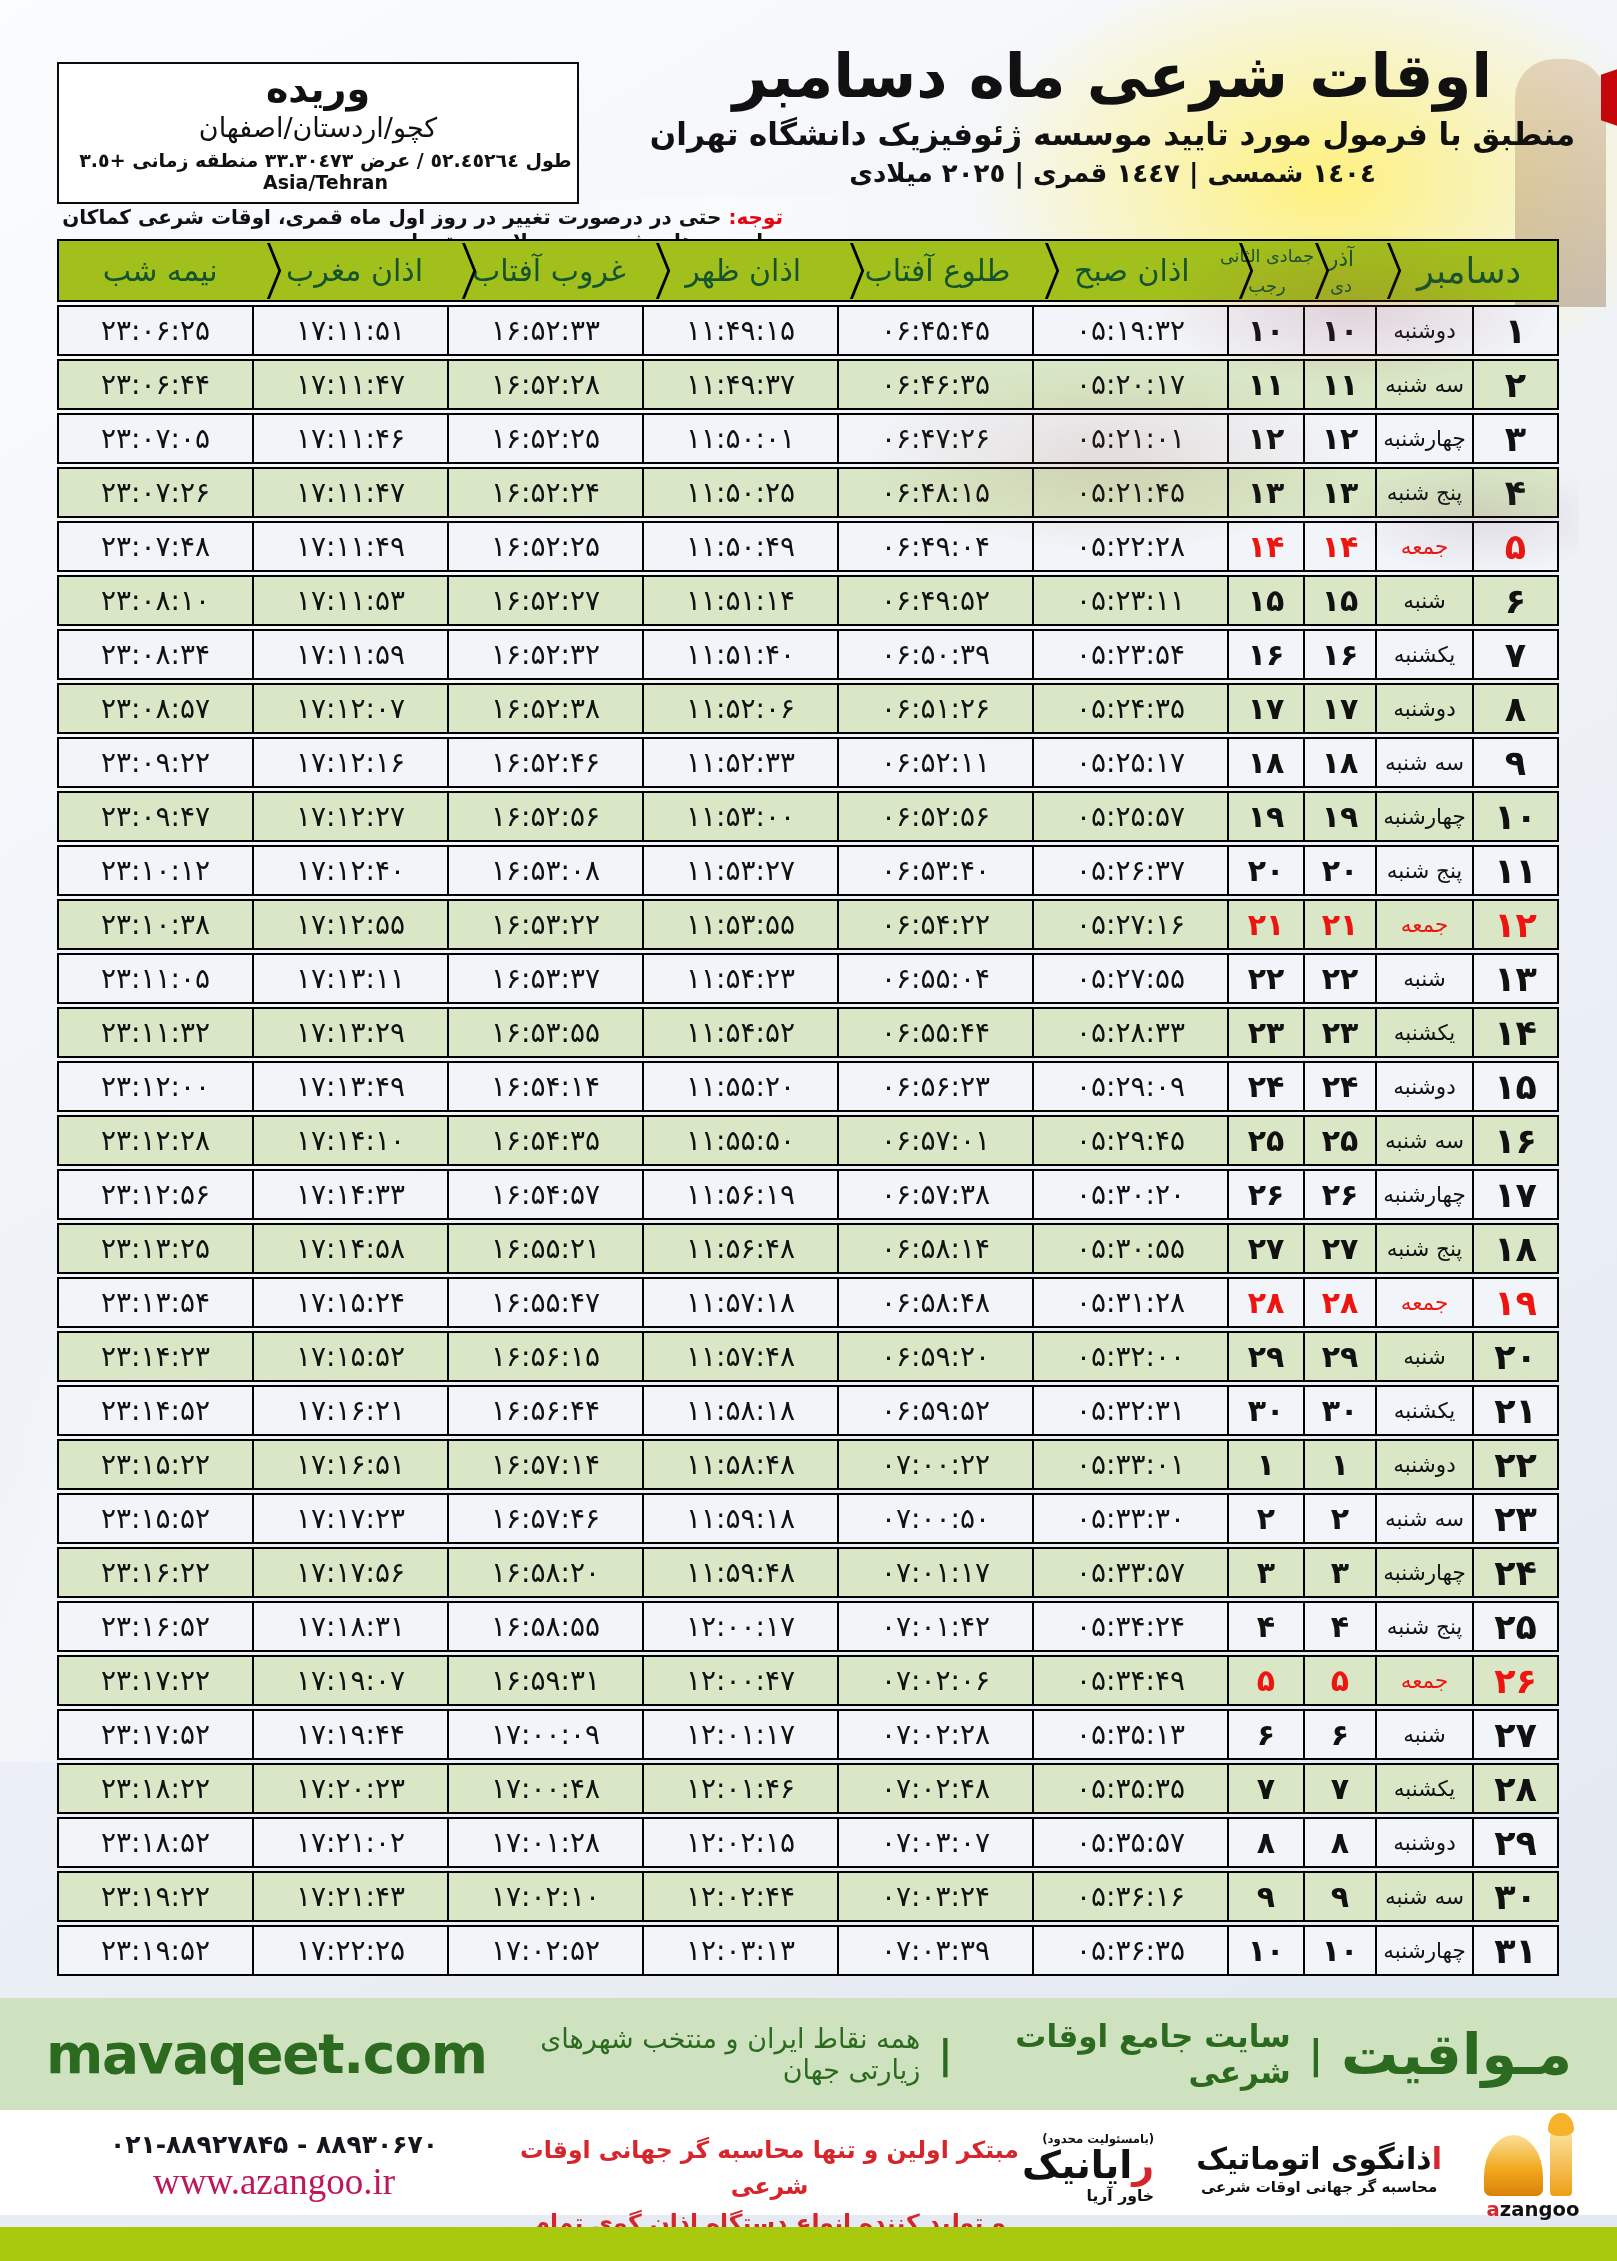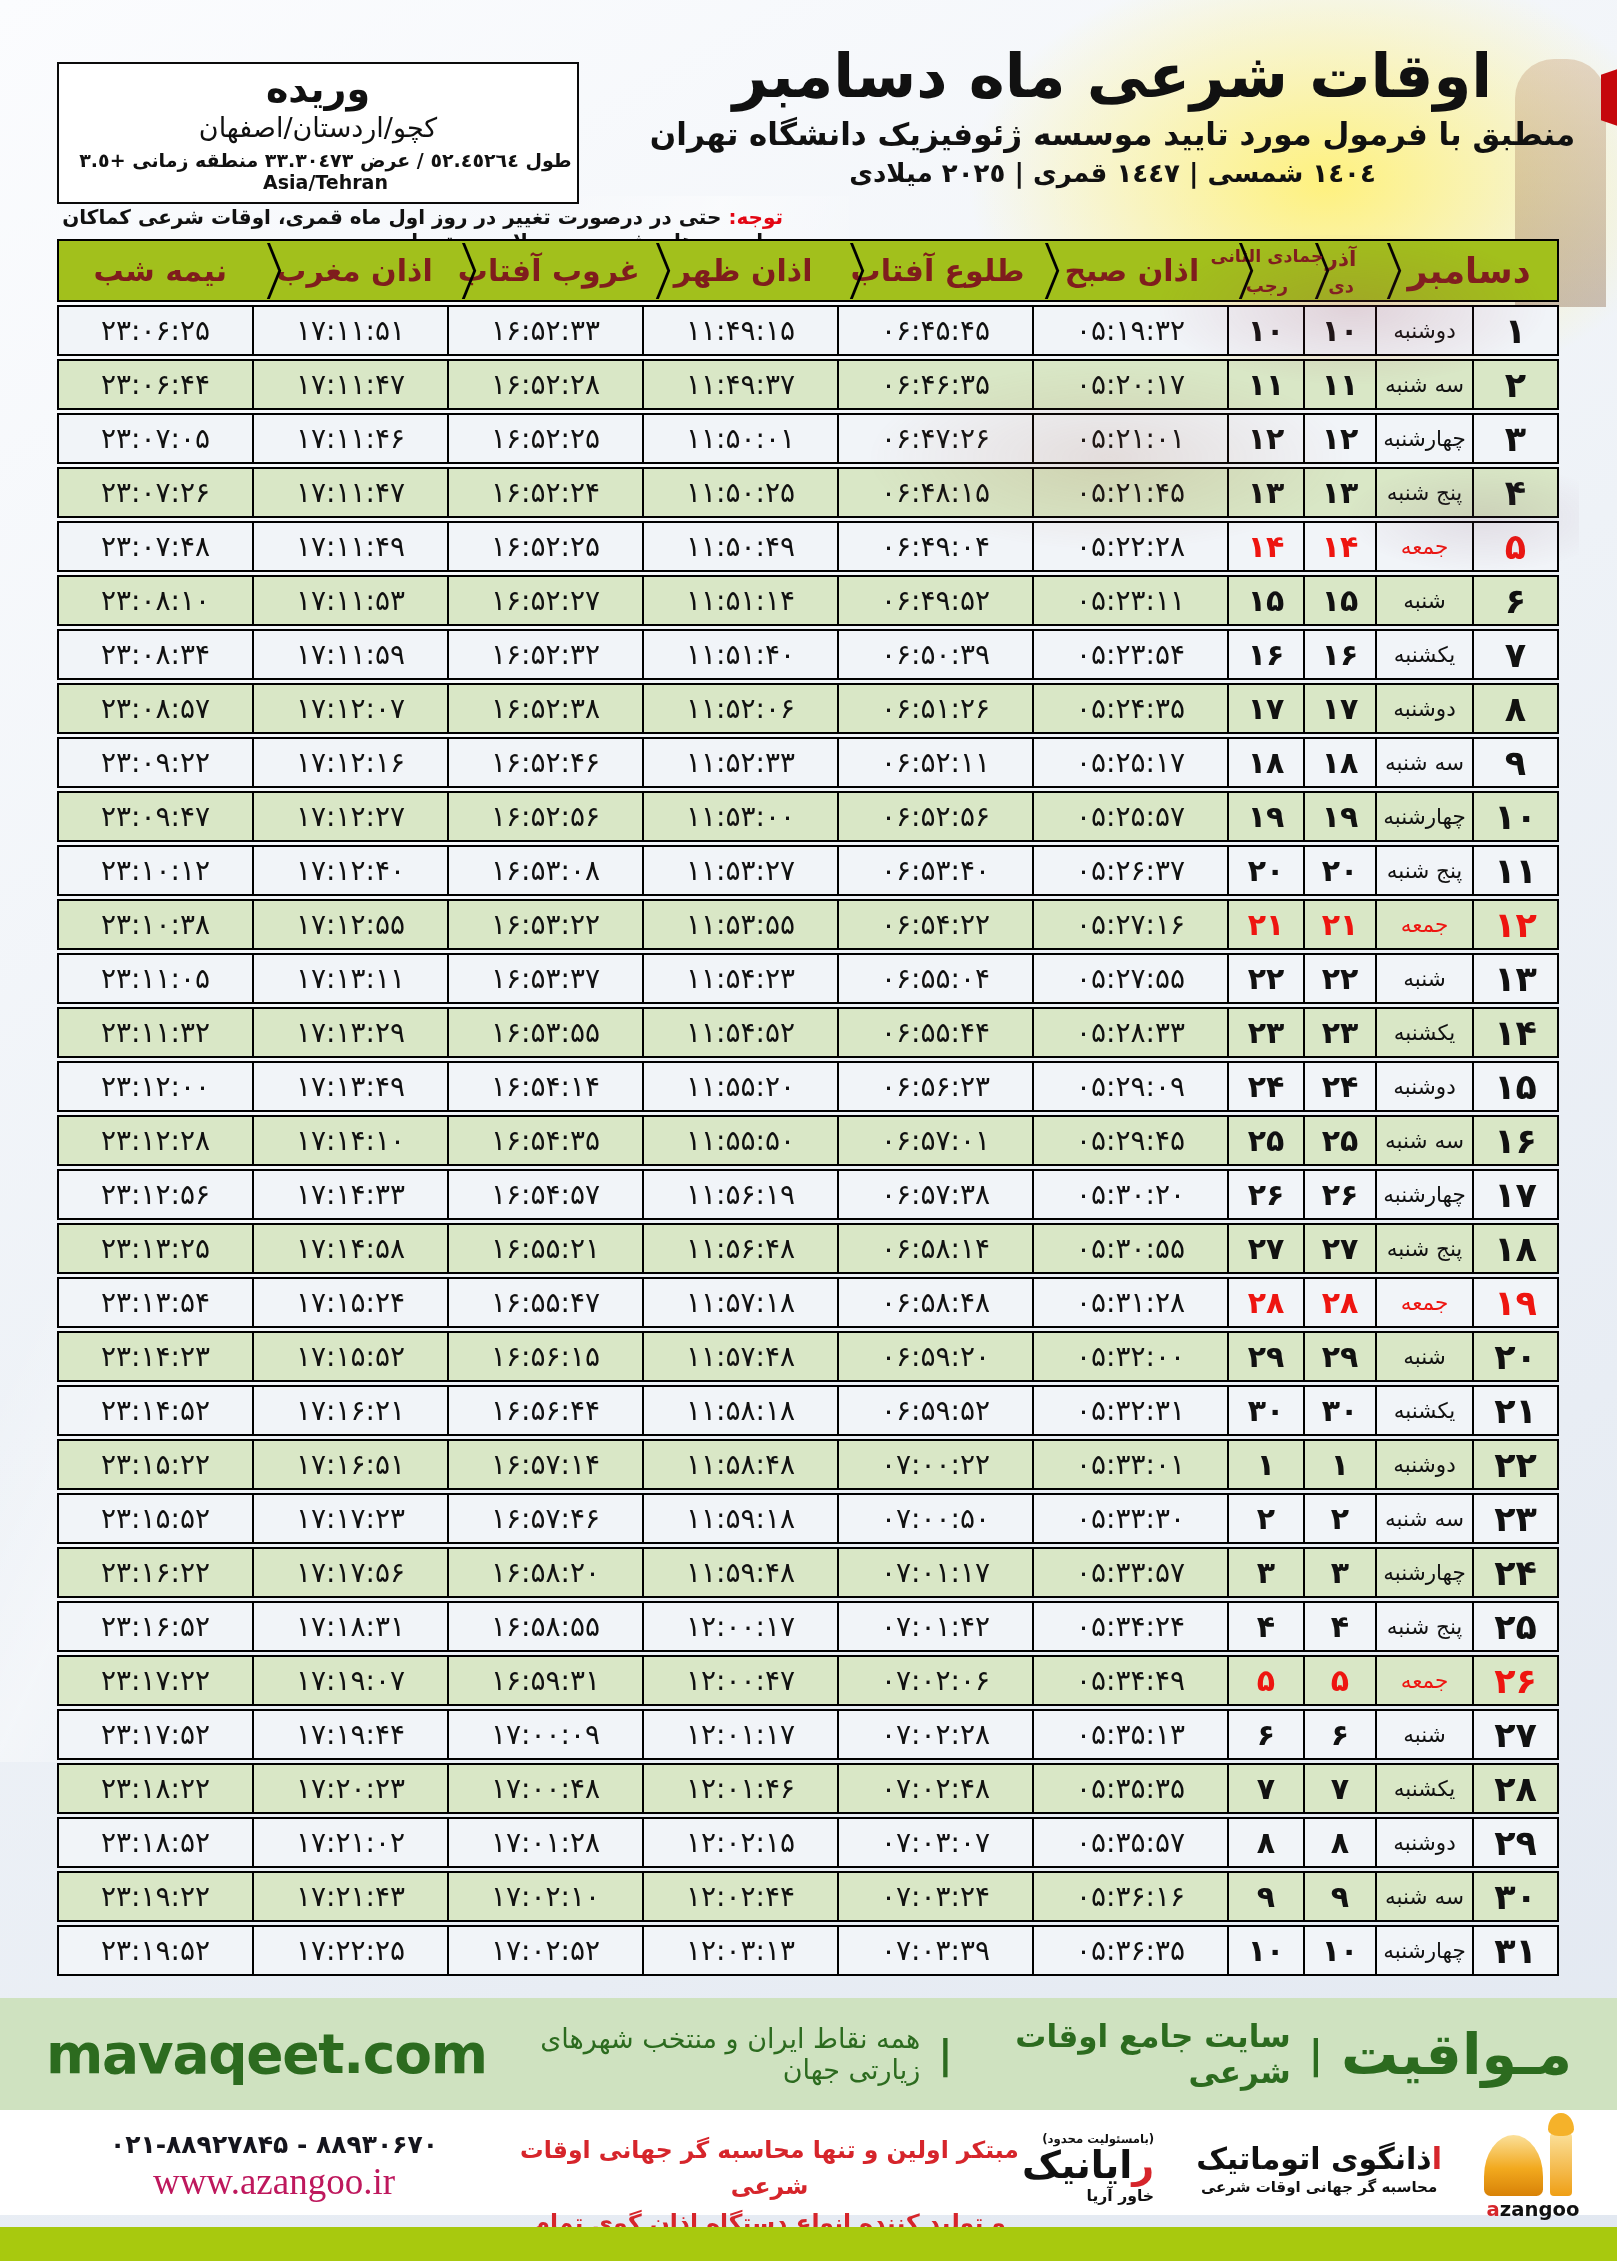--- a/index.html
+++ b/index.html
@@ -36,21 +36,21 @@
   
   .note-line{position:absolute;left:62px;top:205px;width:721px;direction:rtl;text-align:right;
         font-size:20px;font-weight:bold;}
   .note-label{color:#e30613;}
 
   
   .cal{position:absolute;left:57px;top:239px;width:1502px;direction:rtl;}
   .thead{display:grid;grid-template-columns:87px 97px 72px 76px repeat(6,1fr);height:63px;
         background:#a2c01c;border:2.6px solid #000;box-sizing:border-box;}
   .hcell{position:relative;display:flex;align-items:center;justify-content:center;
-        font-weight:bold;font-size:30px;color:#7f1d1d;margin-left:8px;}
+        font-weight:normal;font-size:30px;color:#14532d;margin-left:8px;}
   .hcell.span2{grid-column:span 2;font-size:35px;}
   .hcell:not(:last-child)::before{content:"";position:absolute;left:5.9px;top:2px;height:calc(50% - 2px);
         width:2.6px;background:#000;transform-origin:top center;transform:skewX(22deg);}
   .hcell:not(:last-child)::after{content:"";position:absolute;left:5.9px;bottom:2px;height:calc(50% - 2px);
         width:2.6px;background:#000;transform-origin:bottom center;transform:skewX(-22deg);}
   .hcell.split{flex-direction:column;justify-content:space-between;padding:5.2px 0 3.9px;box-sizing:border-box;}
   .hcell.split .top{font-size:17.6px;white-space:nowrap;}
   .hcell.split .bot{font-size:18px;}
   .hcell.split2 .top{font-size:21.5px;}
 

